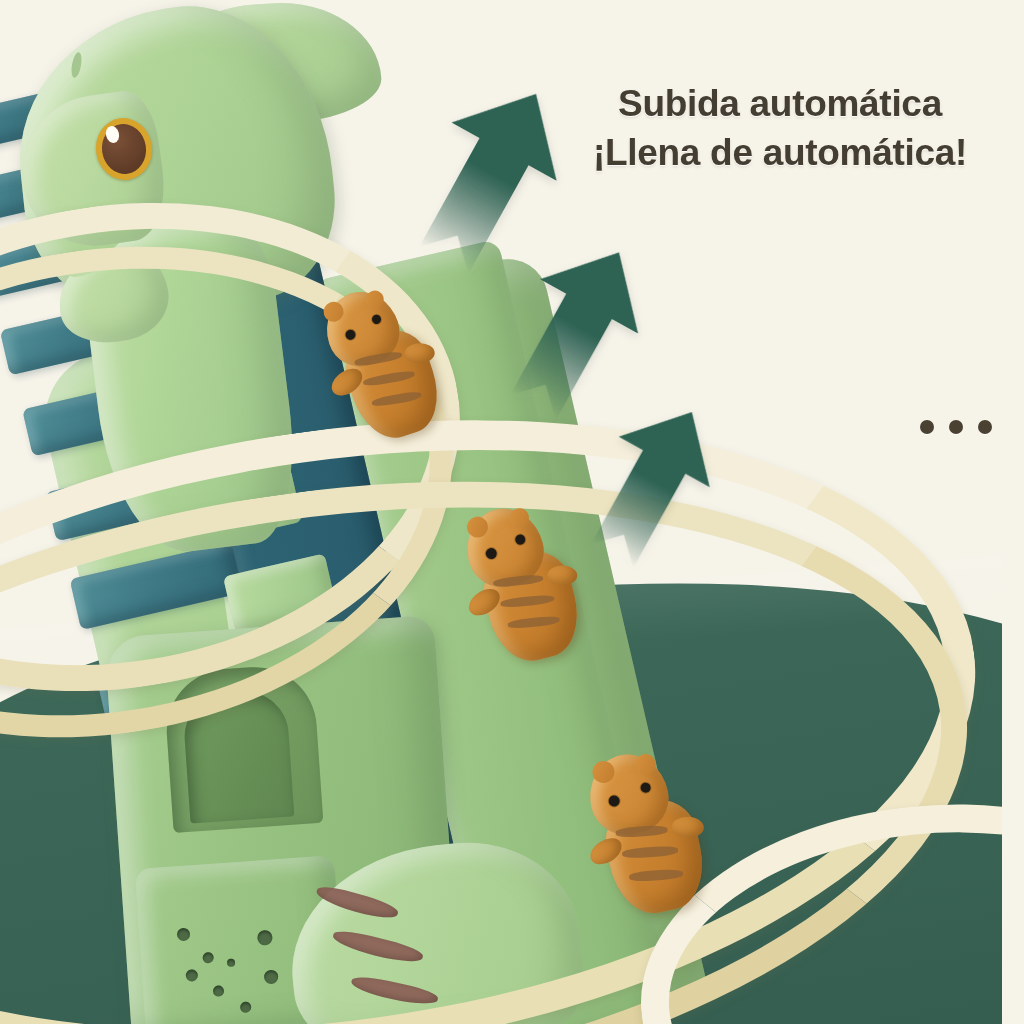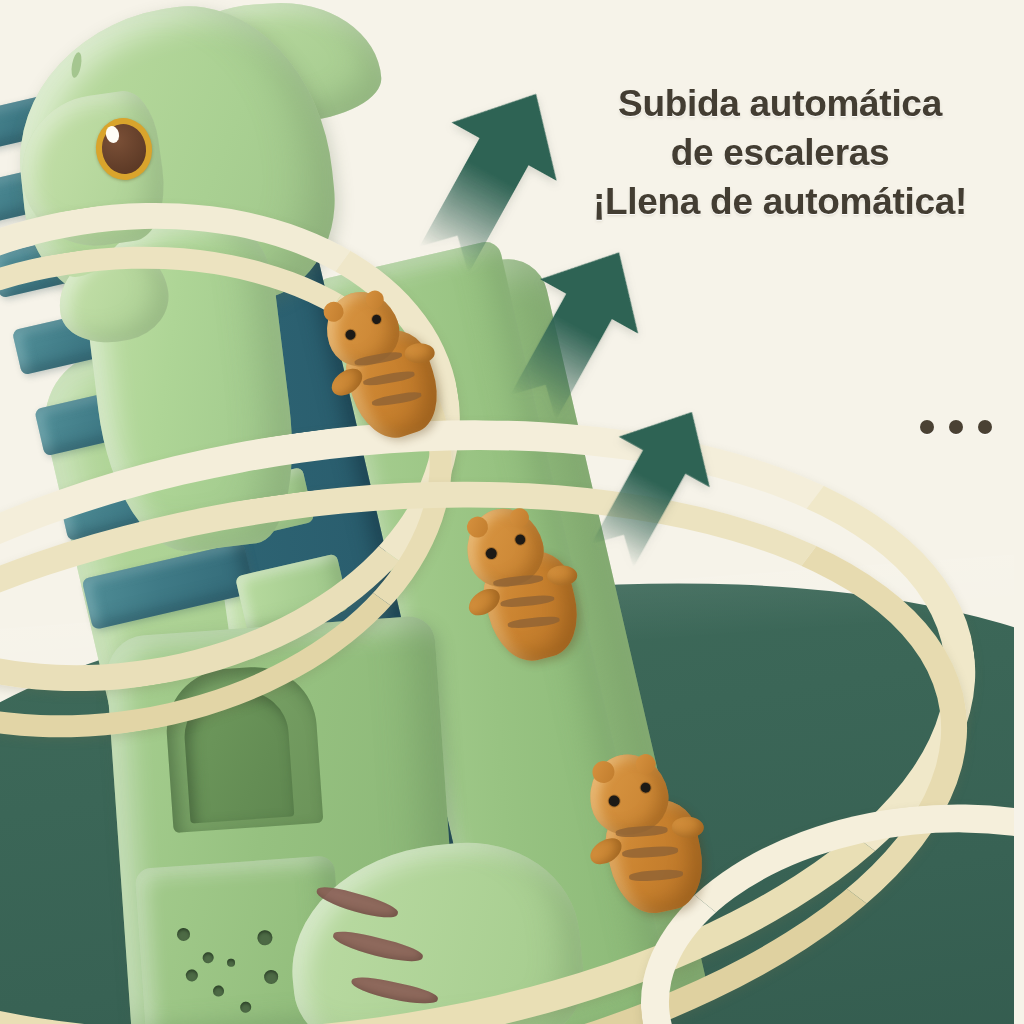--- a/index.html
+++ b/index.html
@@ -1,21 +1,21 @@
 <!DOCTYPE html>
 <html><head>
 <meta charset="utf-8">
 <style>
   html,body{margin:0;padding:0;}
   body{
     width:1024px;height:1024px;overflow:hidden;
     font-family:"Liberation Sans",sans-serif;
     background:#f6f3e9;
   }
-  #stage{position:relative;width:1002px;height:1024px;overflow:hidden;background:#ec4899;padding-left:12px;}
+  #stage{position:relative;width:1002px;height:1024px;overflow:hidden;background:#ec4899;}
 
   
   .bg-cream{position:absolute;inset:0;background:#f6f3e9;}
   .bg-green-floor{
     position:absolute;left:-120px;top:590px;width:1320px;height:600px;
     background:linear-gradient(175deg,#3e6a5a 0%,#386254 55%,#32594c 100%);
     border-radius:560px 620px 0 0 / 210px 230px 0 0;
     transform:rotate(-4.2deg);
   }
   .bg-green-floor:after{
@@ -455,21 +455,20 @@
           <stop offset="48%" stop-color="#2e6354" stop-opacity="1"></stop>
           <stop offset="100%" stop-color="#2e6354" stop-opacity="0"></stop>
         </linearGradient>
       </defs>
       <path d="M60 0 L120 66 L88 66 L88 190 L60 162 L32 190 L32 66 L0 66 Z" fill="url(#agrad3)"></path>
     </svg>
   </div>
 
   <div class="headline">
     <div>Subida automática</div>
-    <div>de escaleras</div>
     <div>¡Llena de automática!</div>
   </div>
 
   <div class="ellipsis">
     <i></i>
     <i></i>
     <i></i>
   </div>
 
 </div>

